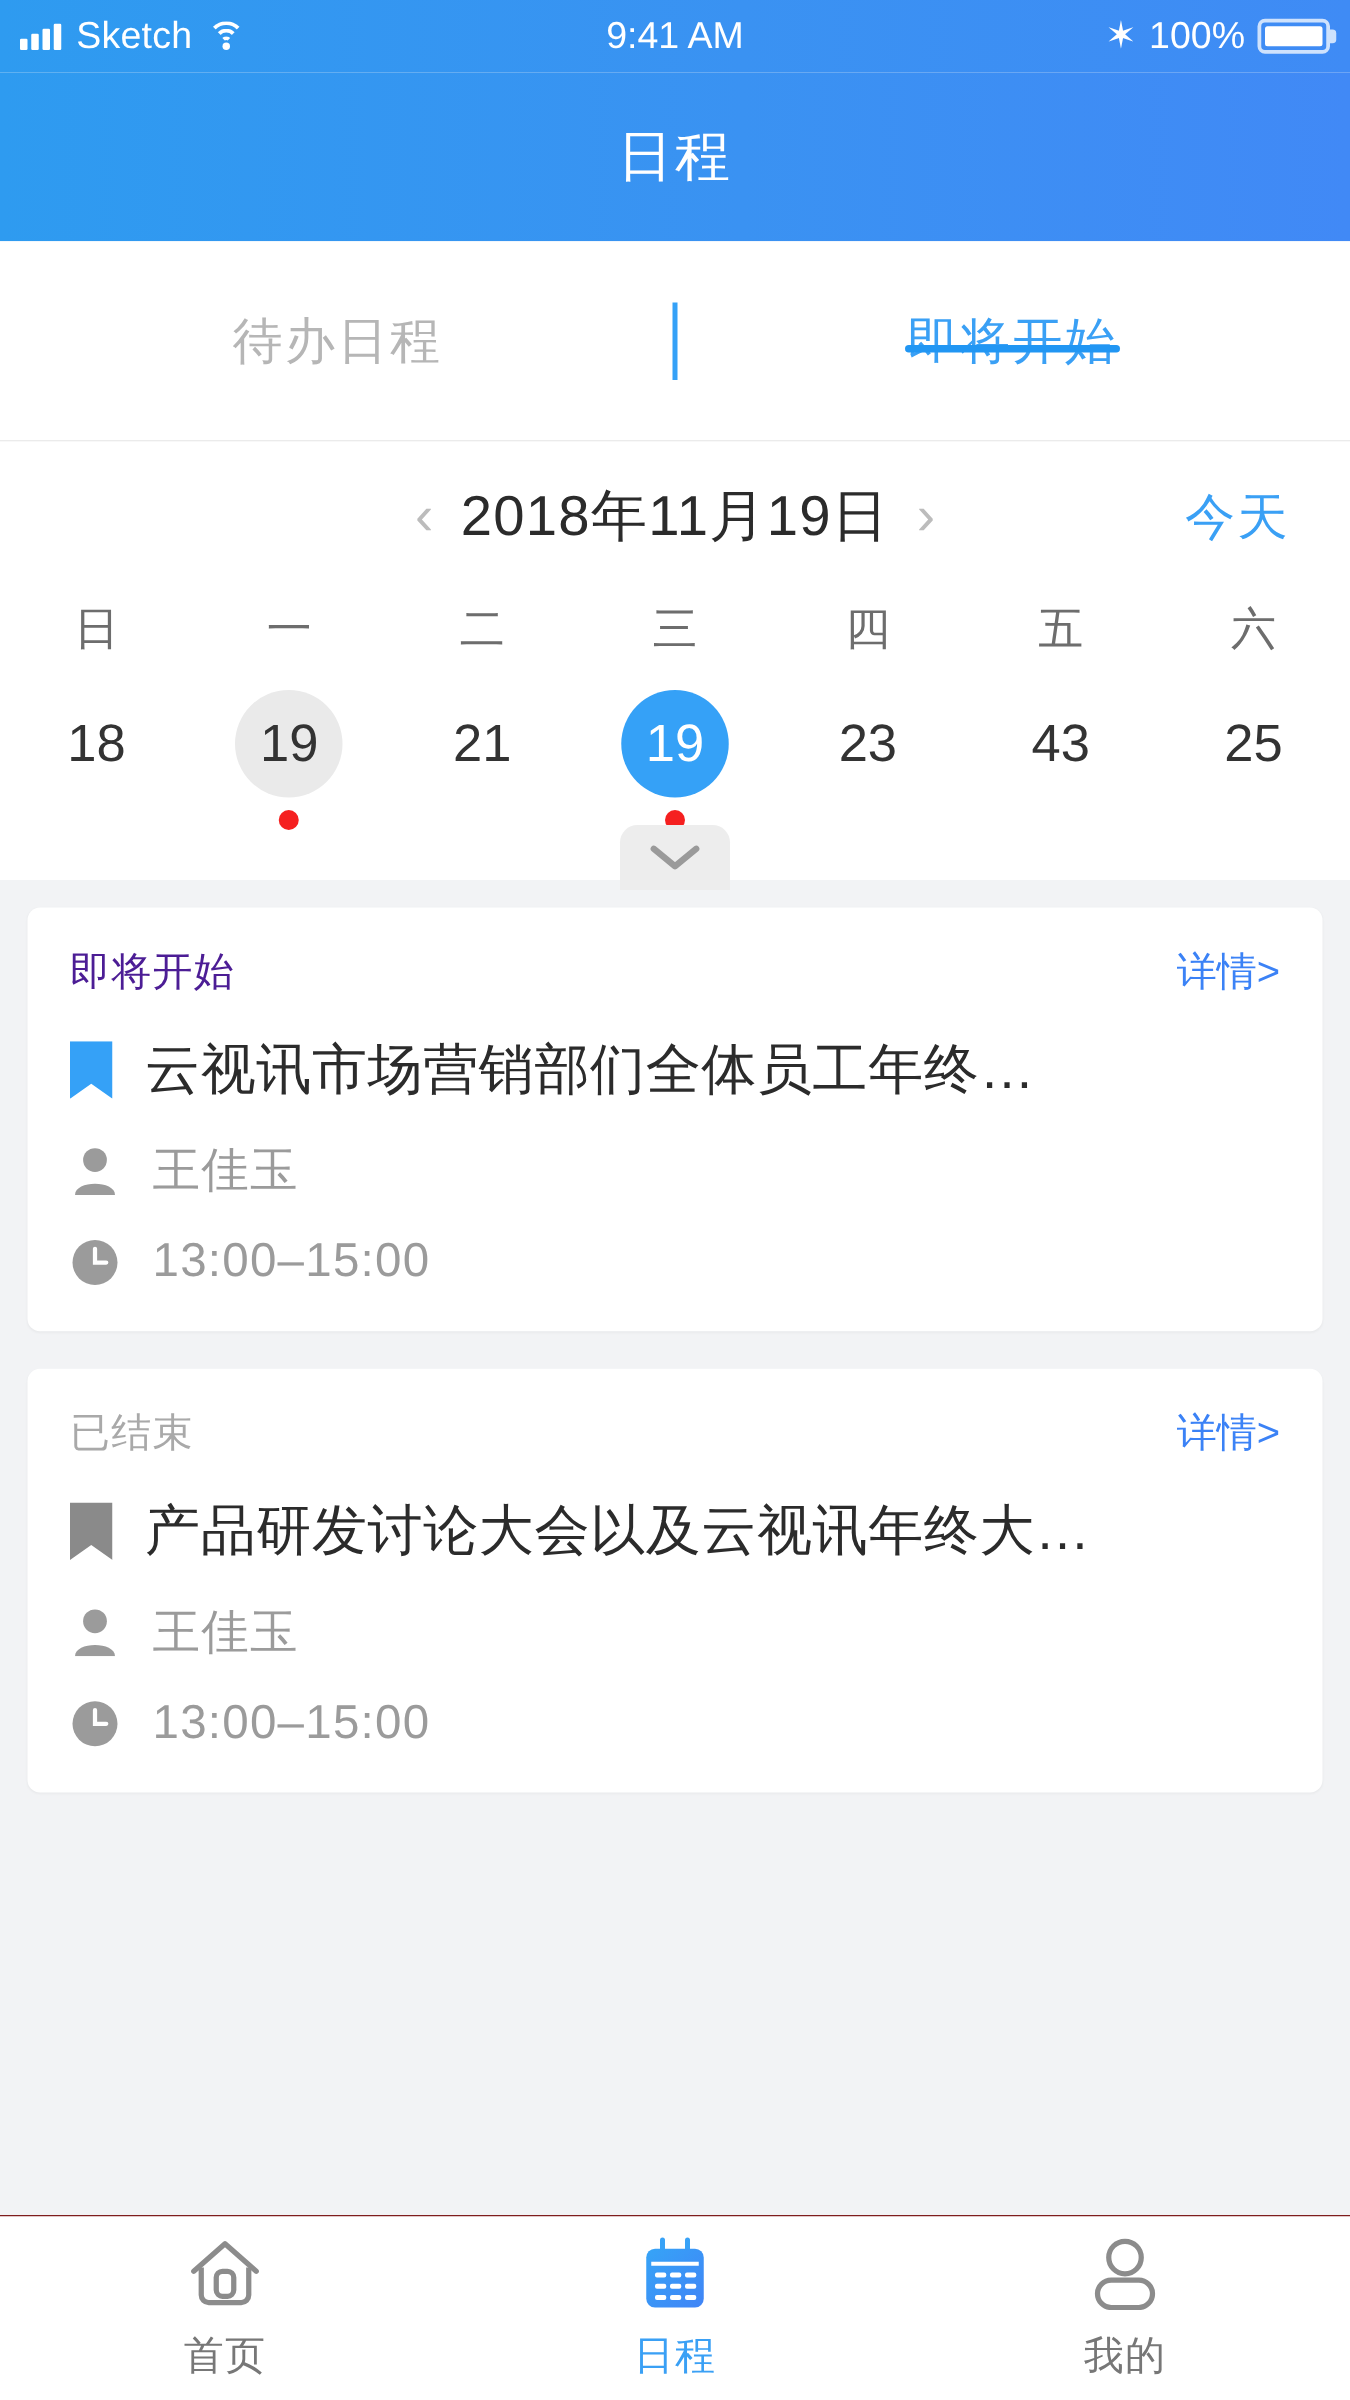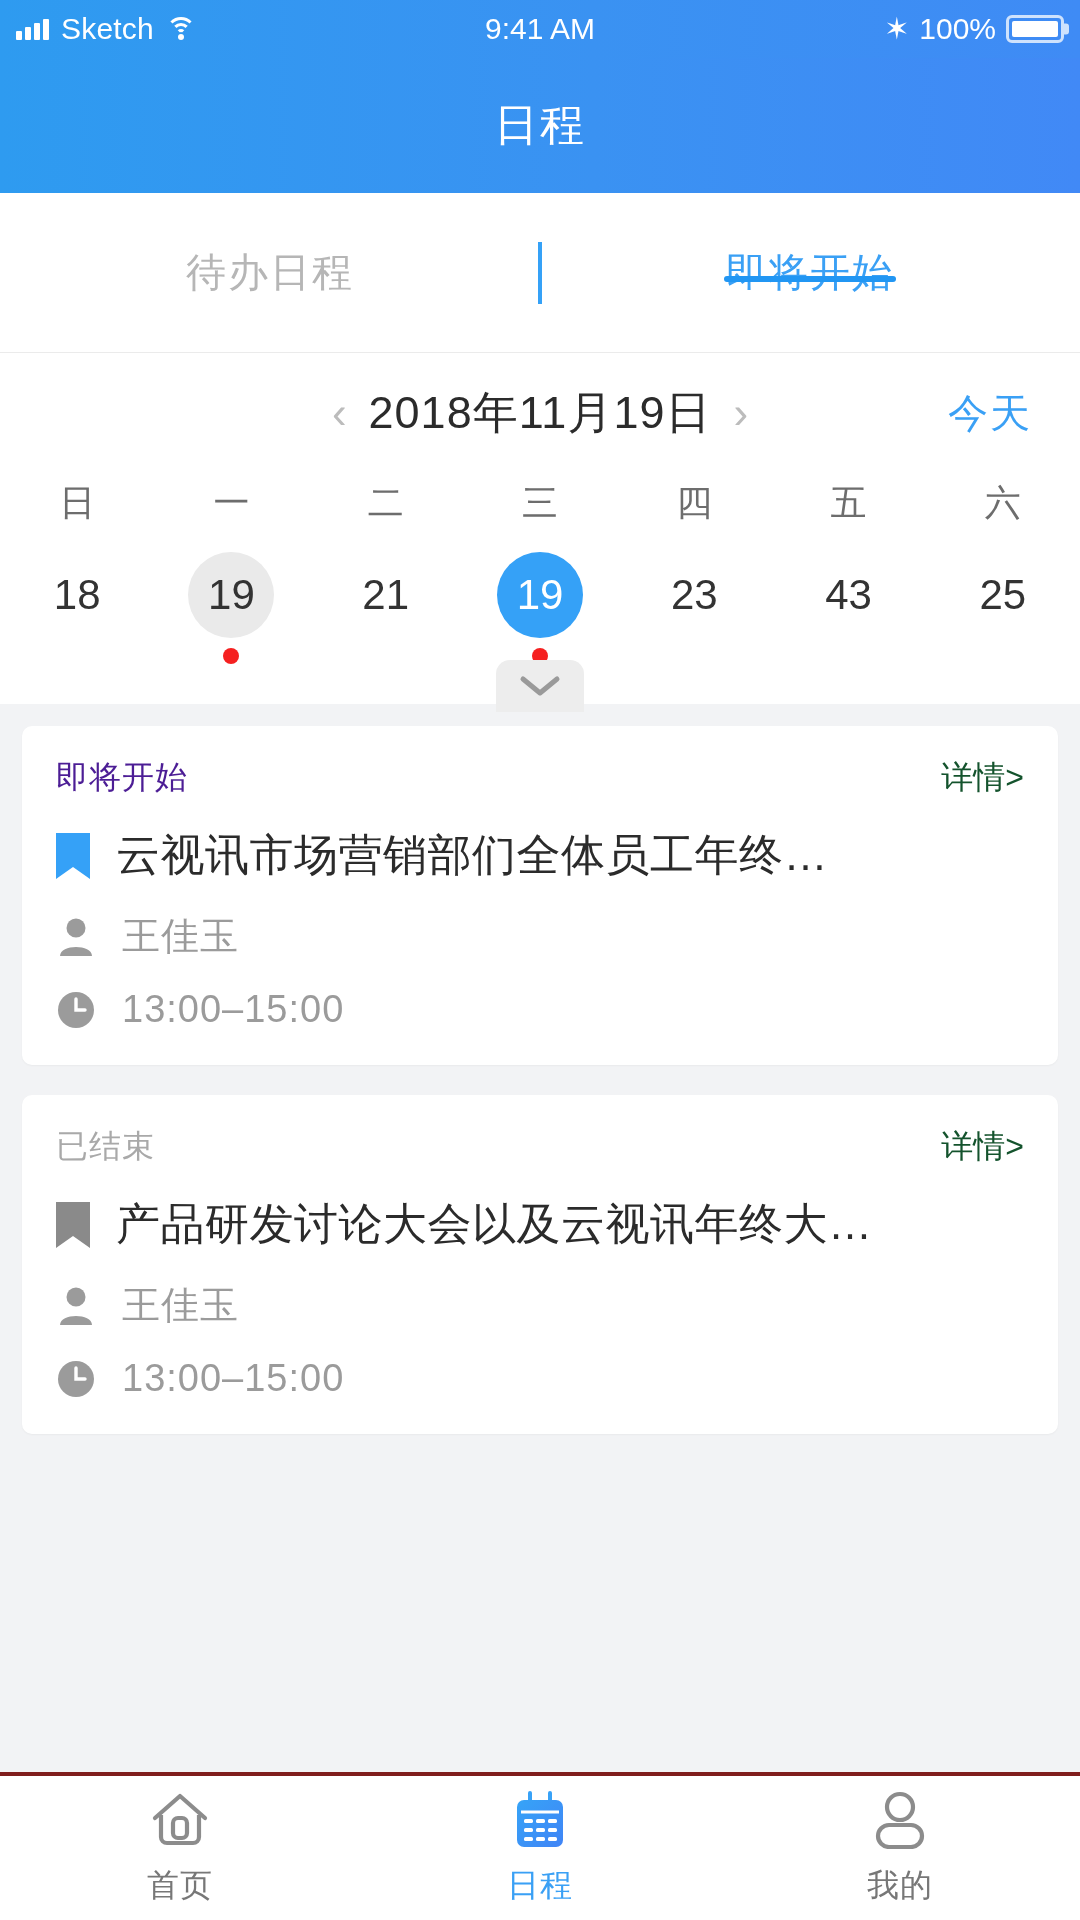--- a/index.html
+++ b/index.html
@@ -90,31 +90,31 @@
   .expand svg{ display:block; }
 
   
   .content{ flex:1 1 auto; overflow:hidden; padding:22px 22px 0 22px; background:#f2f3f5; }
   .card{ background:#fff; border-radius:10px; padding:30px 34px 34px 34px; margin-bottom:30px;
          box-shadow:0 1px 2px rgba(0,0,0,.04); }
   .card-top{ display:flex; align-items:flex-start; }
   .status{ font-size:32px; letter-spacing:1px; }
   .status.upcoming{ color:#4c1d95; }
   .status.ended{ color:#a9a9a9; }
-  .detail{ margin-left:auto; font-size:32px; color:#14532d; }
+  .detail{ margin-left:auto; font-size:32px; color:#3b82f6; }
   .card-title{ display:flex; align-items:center; margin-top:26px; }
   .ribbon{ width:34px; height:46px; flex:0 0 34px; margin-right:26px; }
   .ttl{ font-size:44px; color:#2b2b2b; letter-spacing:.5px; white-space:nowrap; overflow:hidden; }
   .card-row{ display:flex; align-items:center; margin-top:26px; }
   .ico{ width:40px; height:40px; flex:0 0 40px; margin-right:26px; display:flex; align-items:center; justify-content:center; }
   .meta{ font-size:38px; color:#9b9b9b; letter-spacing:1px; }
 
   
   .tabbar{
-    flex:0 0 148px; height:148px; background:#fff; border-top:4px solid #7f1d1d;
+    flex:0 0 148px; height:148px; background:#fff; border-top:1px solid #7f1d1d;
     display:flex; 
   }
   .nav{ flex:1; display:flex; flex-direction:column; align-items:center; justify-content:center; gap:12px; }
   .nav .nico{ width:64px; height:64px; display:flex; align-items:center; justify-content:center; }
   .nav .nlbl{ font-size:32px; color:#777; letter-spacing:1px; }
   .nav.active .nlbl{ color:#3aa0f5; }
 </style>
 </head>
 <body>
 

